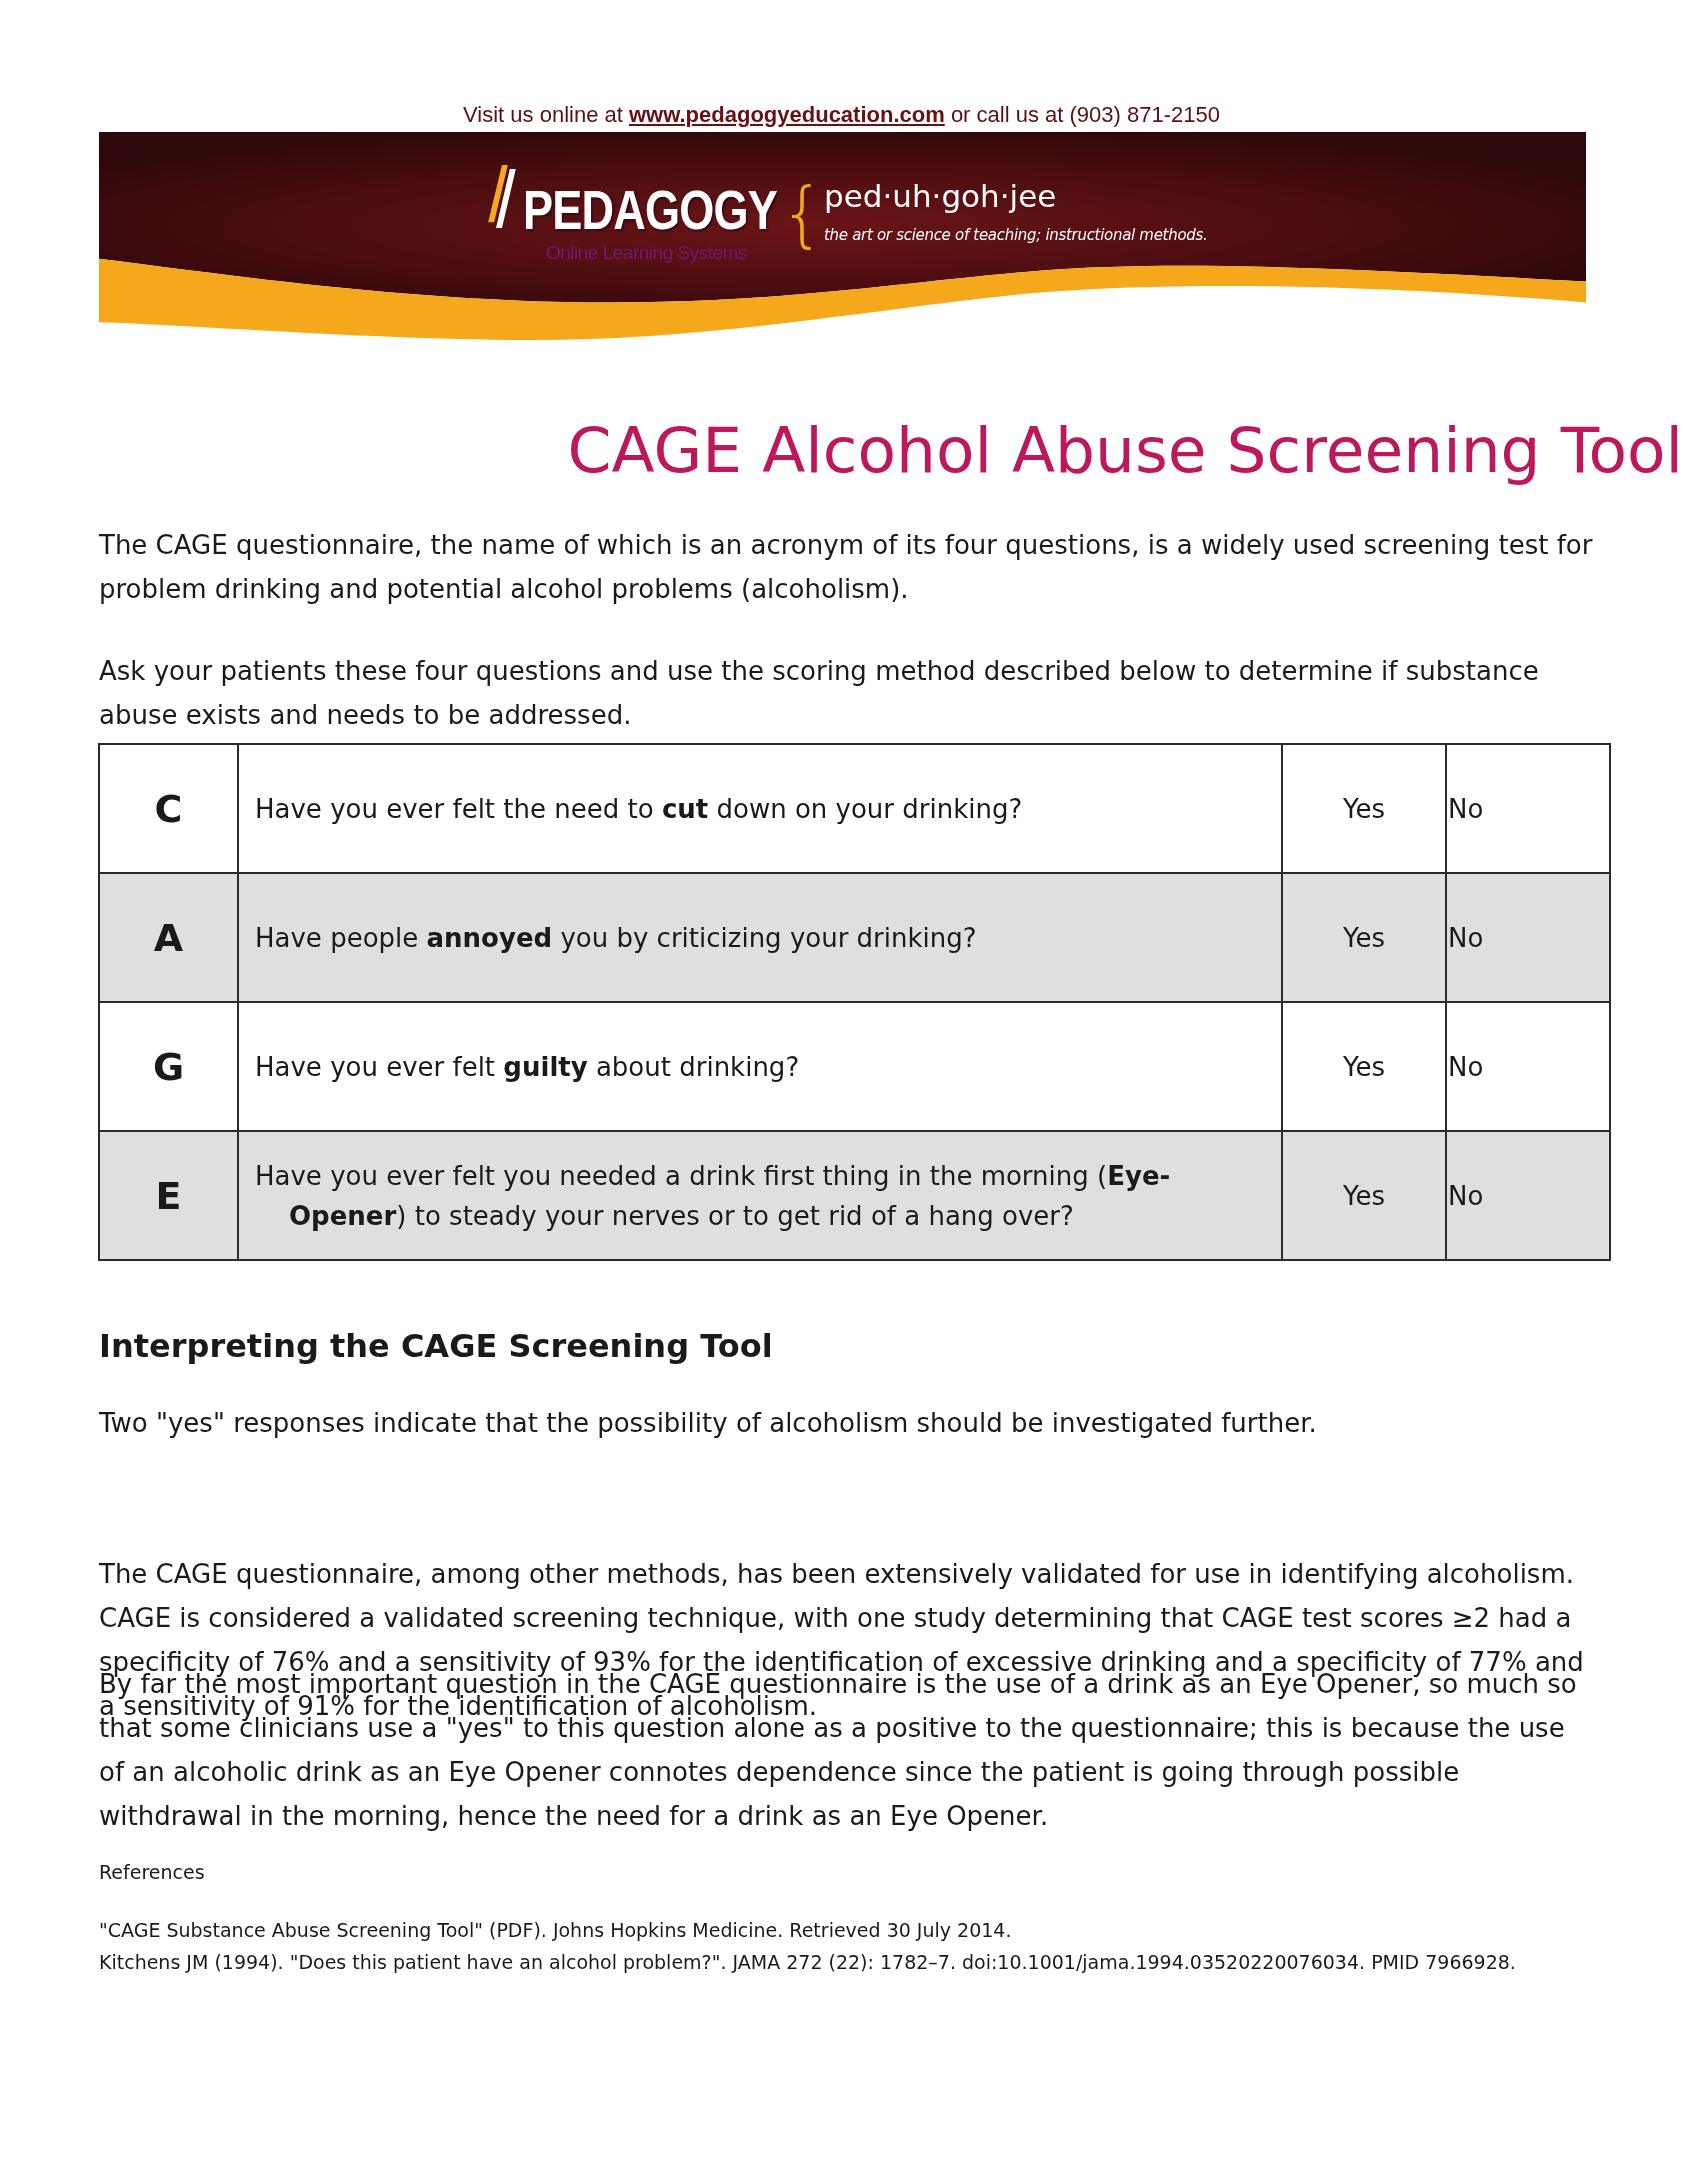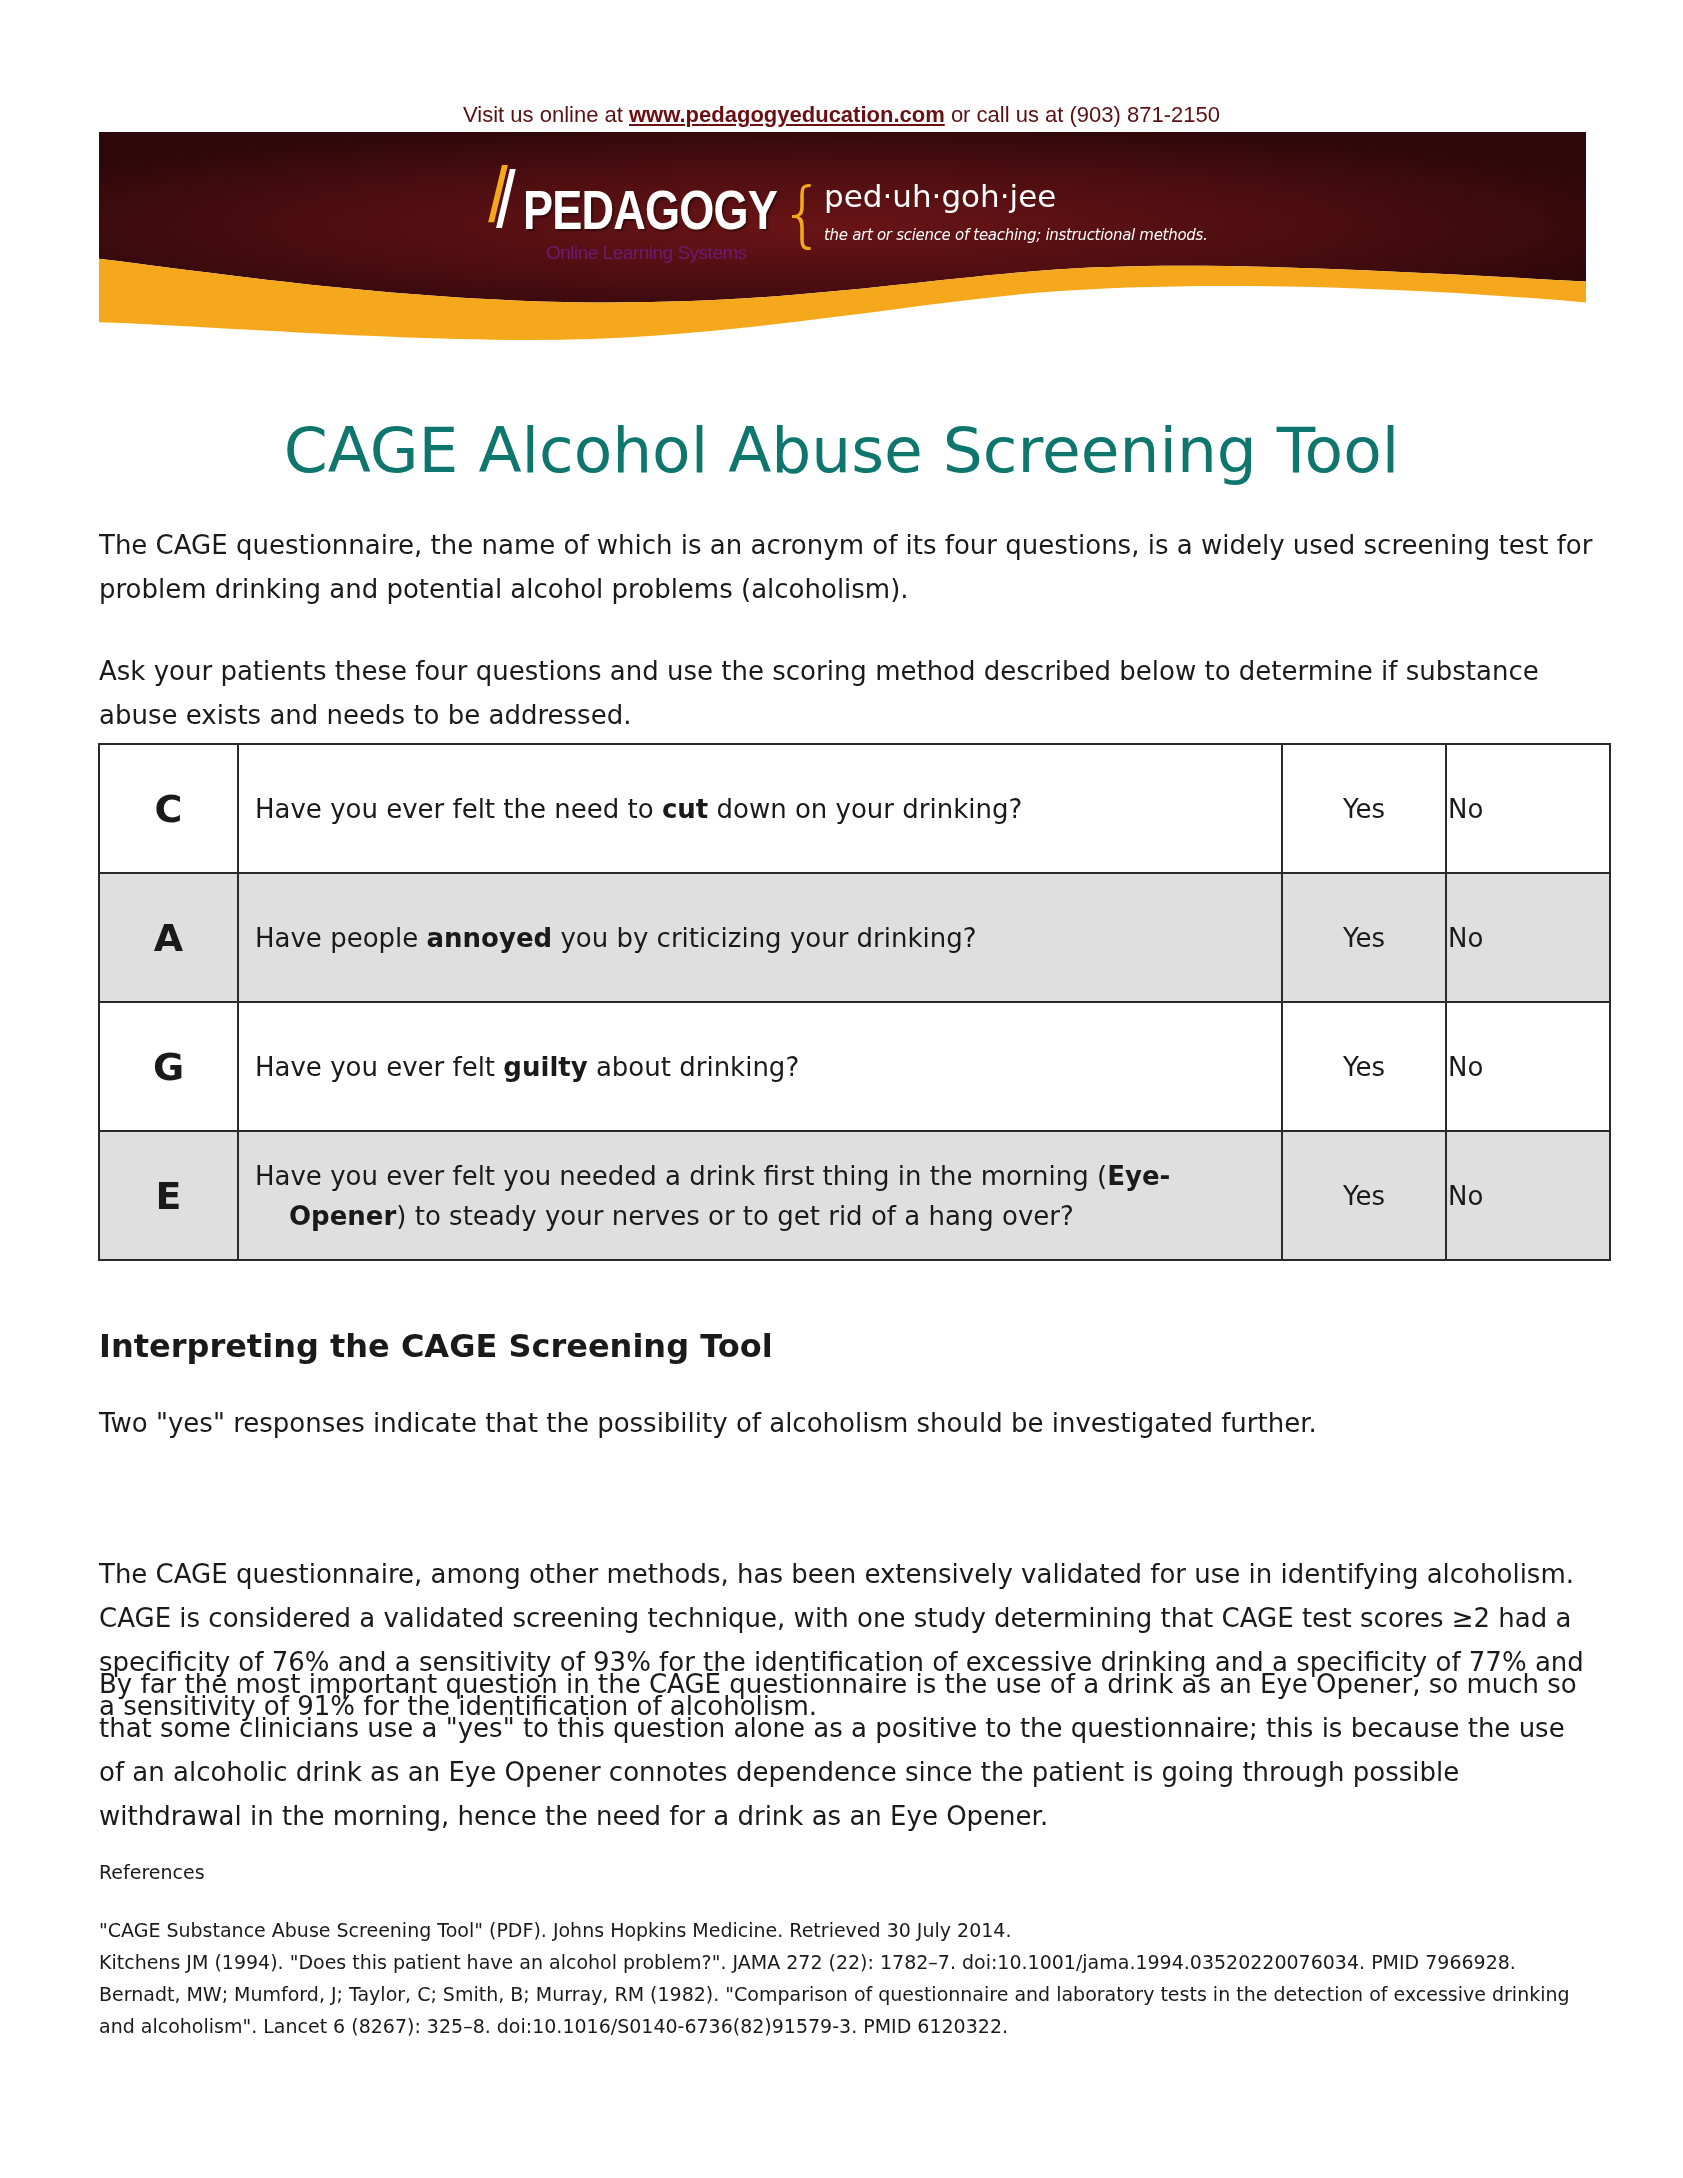--- a/index.html
+++ b/index.html
@@ -12,21 +12,21 @@
     .banner { left: 99px; top: 132px; width: 1487px; height: 218px; overflow: hidden; }
     .banner svg { display: block; }
 
     .logo-book { left: 480px; top: 163px; width: 40px; height: 71px; }
     .logo-word { left: 523px; top: 178px; font-family: "Liberation Sans", sans-serif; font-weight: bold; font-size: 55px; letter-spacing: -1px; color: #ffffff; transform: scaleX(0.82); transform-origin: left top; text-shadow: 2px 2px 2px rgba(0,0,0,0.4); }
     .logo-sub { left: 546px; top: 242px; font-family: "Liberation Sans", sans-serif; font-size: 19px; color: #701a75; letter-spacing: -0.5px; }
     .brace { left: 780px; top: 178px; font-size: 71px; color: #f2a919; font-family: "DejaVu Sans", sans-serif; font-weight: 300; line-height: 1; }
     .pron { left: 824px; top: 178px; font-family: "DejaVu Sans", sans-serif; font-size: 31px; color: #ffffff; }
     .defn { left: 824px; top: 226px; font-family: "DejaVu Sans", sans-serif; font-style: italic; font-size: 15px; color: #ffffff; letter-spacing: -0.3px; }
 
-    .title { left: 0; width: 1683px; top: 414px; text-align: center; font-size: 63px; color: #0f766e; font-family: "DejaVu Sans", sans-serif; }
+    .title { left: 0; width: 1683px; top: 414px; text-align: right; font-size: 63px; color: #be185d; font-family: "DejaVu Sans", sans-serif; }
 
     .para { left: 99px; width: 1495px; font-size: 26px; line-height: 44px; color: #1a1a1a; }
     .p1 { top: 523px; }
     .p2 { top: 633px; margin-top: 16px; }
 
     .cage-table { left: 98px; top: 743px; width: 1488px; border-collapse: collapse; table-layout: fixed; }
     .cage-table td { border: 2px solid #2a2a2a; font-size: 26px; color: #1a1a1a; }
     .cage-table tr { height: 129px; }
     .cage-table tr.shade td { background: #dfdfdf; }
     .col-letter { width: 135px; text-align: center; font-weight: bold; font-size: 38px !important; }
@@ -115,15 +115,14 @@
 
 <div class="abs h2">Interpreting the CAGE Screening Tool</div>
 <div class="abs para p3">Two "yes" responses indicate that the possibility of alcoholism should be investigated further.</div>
 <div class="abs para p4">The CAGE questionnaire, among other methods, has been extensively validated for use in identifying alcoholism. CAGE is considered a validated screening technique, with one study determining that CAGE test scores ≥2 had a specificity of 76% and a sensitivity of 93% for the identification of excessive drinking and a specificity of 77% and a sensitivity of 91% for the identification of alcoholism.</div>
 <div class="abs para p5">By far the most important question in the CAGE questionnaire is the use of a drink as an Eye Opener, so much so that some clinicians use a "yes" to this question alone as a positive to the questionnaire; this is because the use of an alcoholic drink as an Eye Opener connotes dependence since the patient is going through possible withdrawal in the morning, hence the need for a drink as an Eye Opener.</div>
 
 <div class="abs refs-label">References</div>
 <div class="abs refs">
   <div>"CAGE Substance Abuse Screening Tool" (PDF). Johns Hopkins Medicine. Retrieved 30 July 2014.</div>
   <div>Kitchens JM (1994). "Does this patient have an alcohol problem?". JAMA 272 (22): 1782–7. doi:10.1001/jama.1994.03520220076034. PMID 7966928.</div>
-  <div>Bernadt, MW; Mumford, J; Taylor, C; Smith, B; Murray, RM (1982). "Comparison of questionnaire and laboratory tests in the detection of excessive drinking and alcoholism". Lancet 6 (8267): 325–8. doi:10.1016/S0140-6736(82)91579-3. PMID 6120322.</div>
 </div>
 
 
 </body></html>

